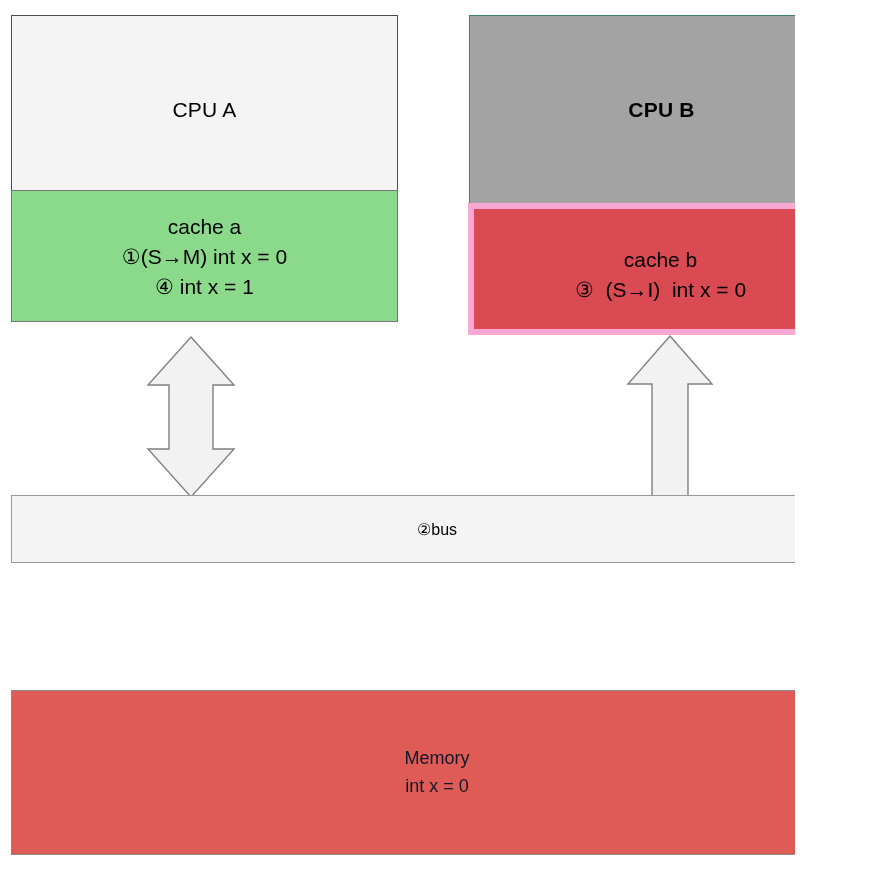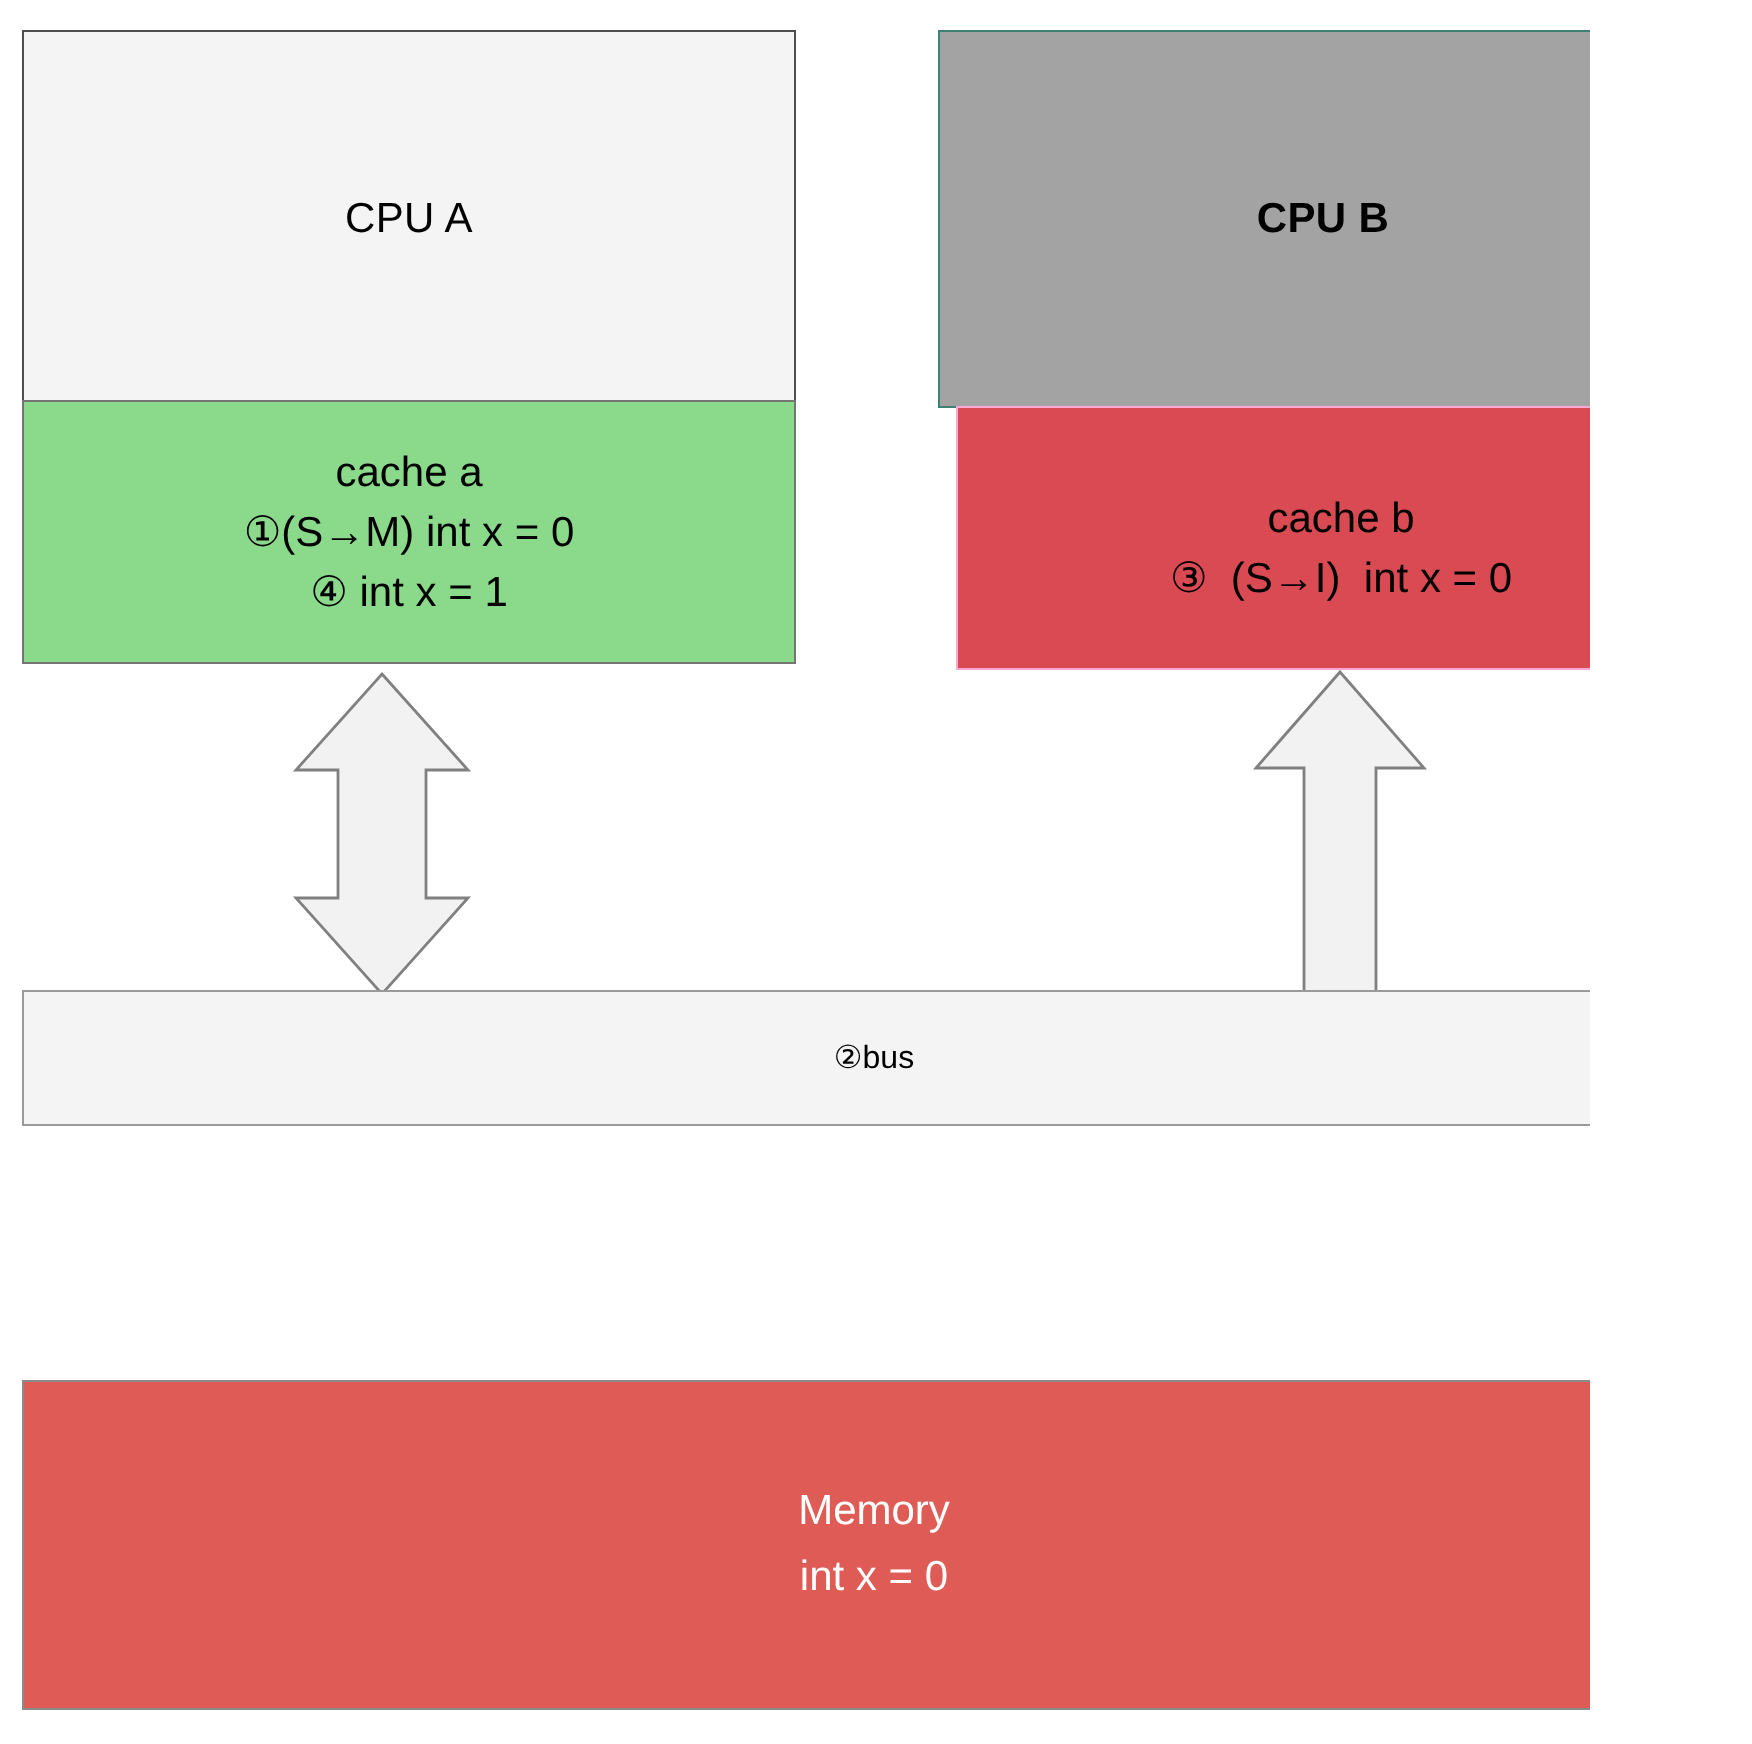--- a/index.html
+++ b/index.html
@@ -47,33 +47,33 @@
     font-weight: bold;
   }
   .cpu-title {
     font-size: 21px;
     color: #000000;
     letter-spacing: 0.2px;
   }
 
   .cache-a-box {
     left: 11px;
-    top: 200px;
+    top: 190px;
     width: 387px;
     height: 132px;
     background: #8bd98b;
     border: 1px solid #757575;
   }
   .cache-b-box {
-    left: 478px;
+    left: 468px;
     top: 203px;
     width: 385px;
     height: 132px;
     background: #d94a52;
-    border: 1px solid #f9a8d4;
+    border: 6px solid #f9a8d4;
   }
   .cache-line {
     font-size: 21px;
     color: #000000;
     line-height: 1.42;
     white-space: pre;
     text-align: center;
   }
   .cache-a-box .cache-line:first-child { margin-top: 2px; }
   .cache-b-box .cache-body { margin-top: 12px; }
@@ -93,22 +93,22 @@
 
   .memory-box {
     left: 11px;
     top: 690px;
     width: 852px;
     height: 165px;
     background: #df5c56;
     border: 1px solid #8a8a8a;
   }
   .memory-line {
-    font-size: 21px;
-    color: #ffffff;
+    font-size: 18px;
+    color: #0f172a;
     line-height: 1.55;
     text-align: center;
   }
 
   
   .arrow {
     position: absolute;
   }
   .arrow-double {
     left: 145px;

